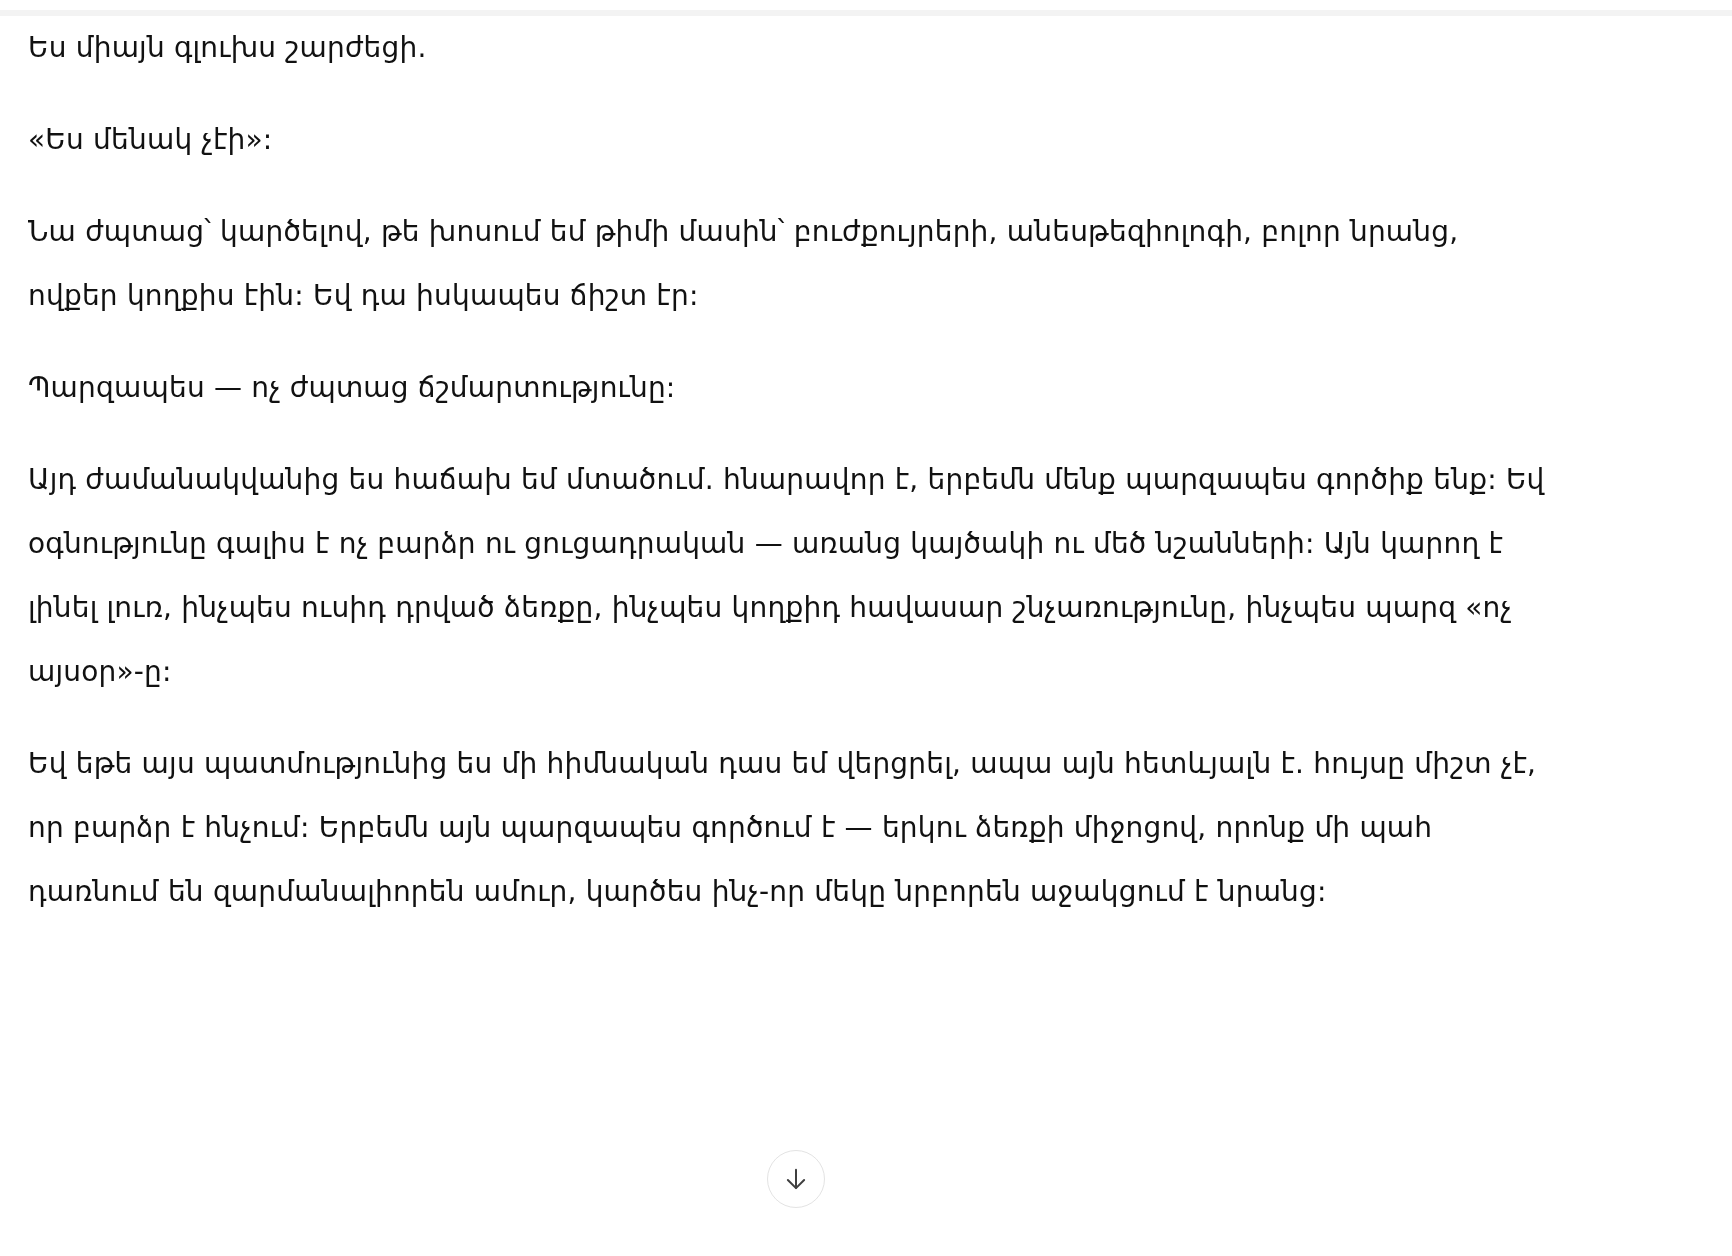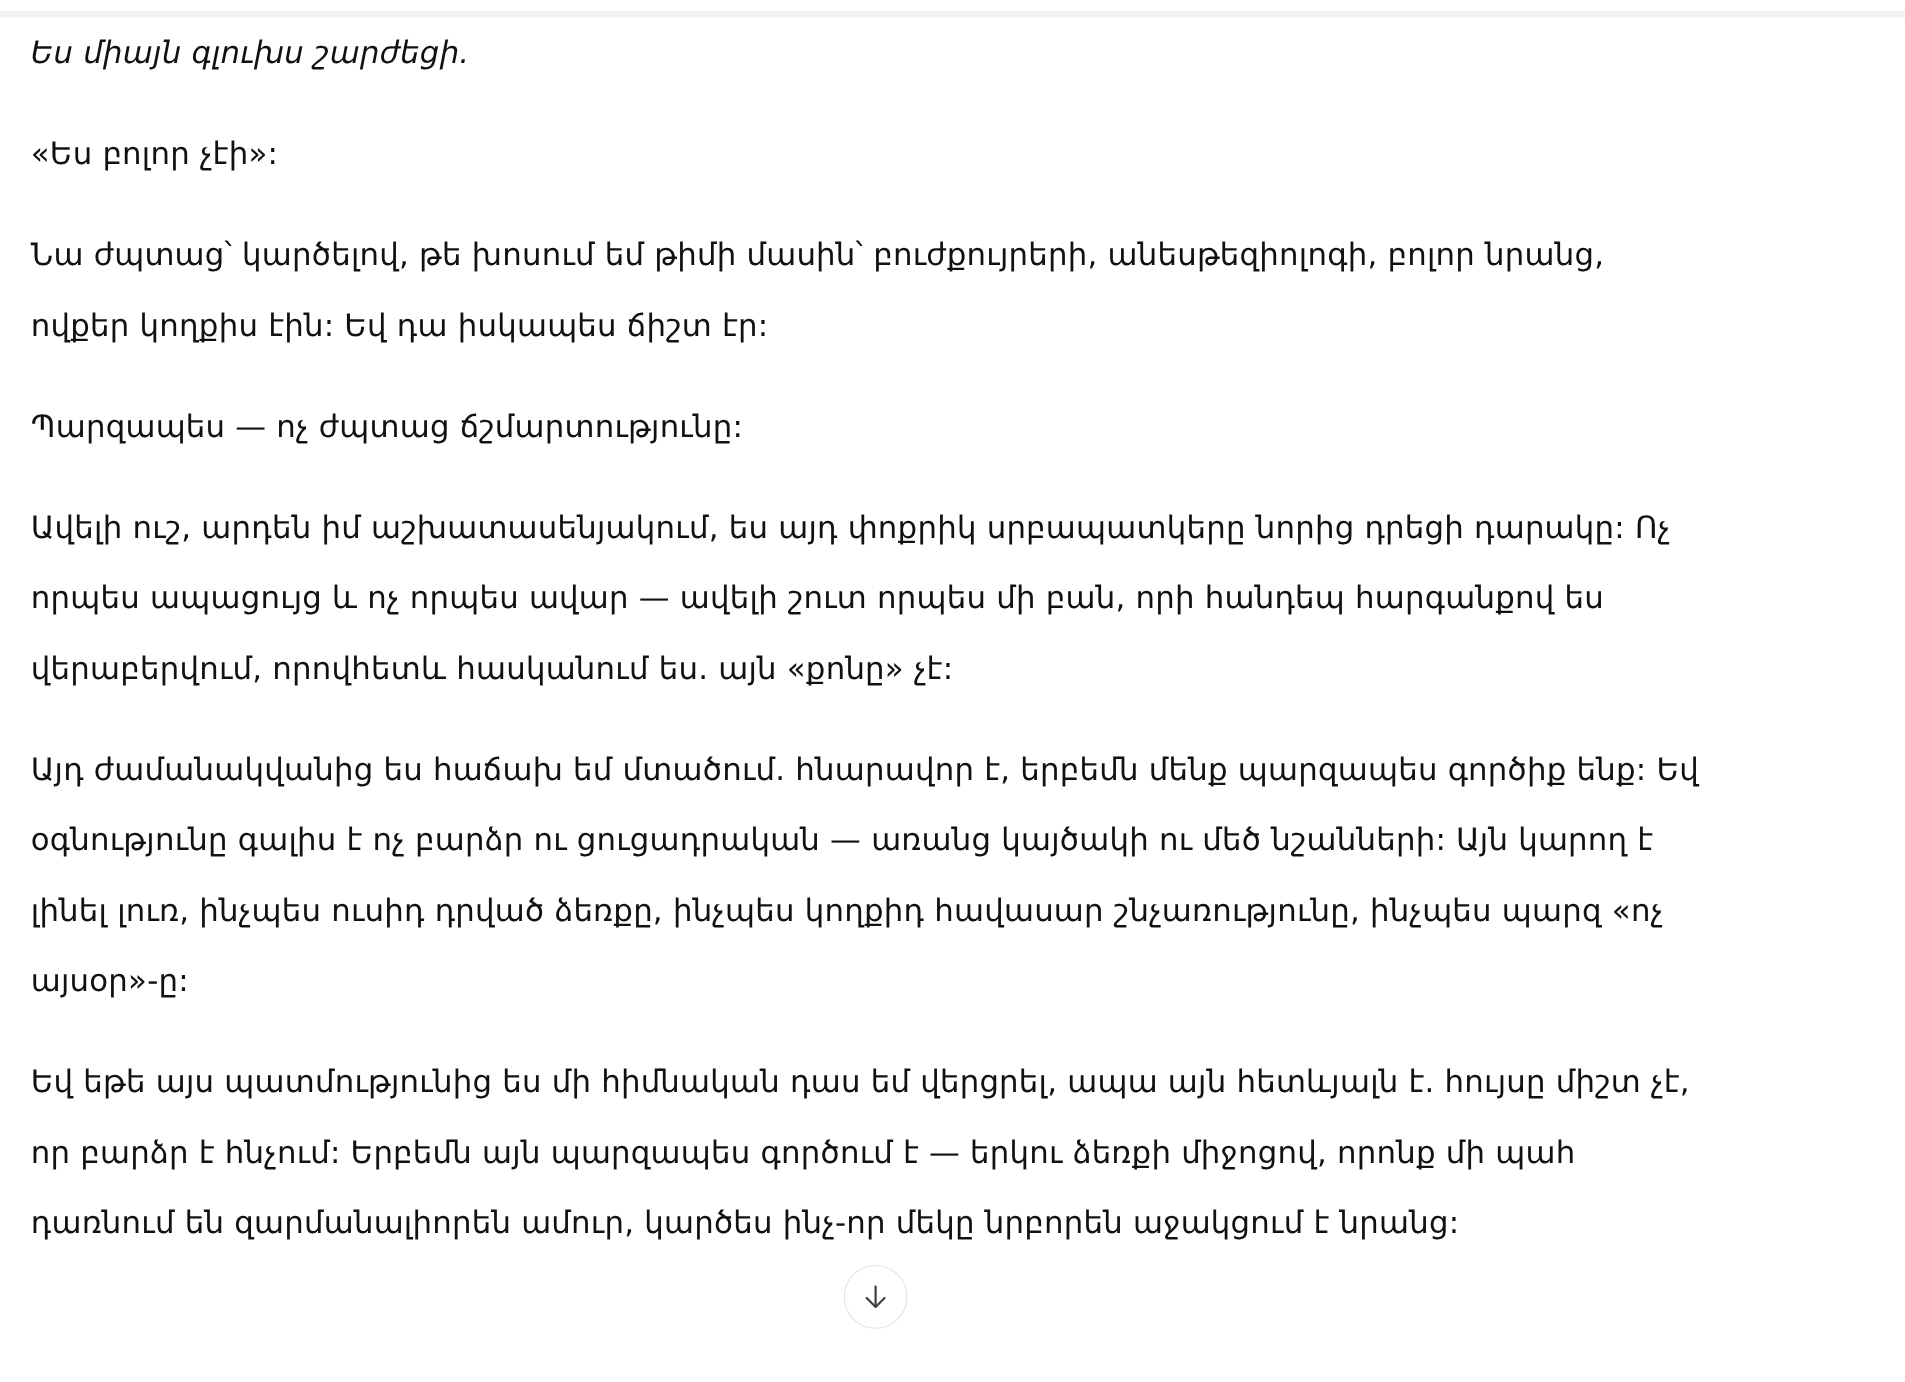--- a/index.html
+++ b/index.html
@@ -33,21 +33,20 @@
     color: #111111;
     font-size: 28px;
     line-height: 64px;
     letter-spacing: 0.2px;
   }
   .message-body p.para {
     margin: 28px 0;
   }
   .message-body p.para:first-child {
     margin-top: 0;
-    font-style: italic;
   }
   .scroll-btn {
     position: absolute;
     left: 767px;
     top: 1150px;
     width: 58px;
     height: 58px;
     border-radius: 50%;
     background: rgba(255, 255, 255, 0.85);
     border: 1px solid #e3e3e3;
@@ -64,24 +63,23 @@
 </style>
 </head>
 <body>
 
 <div class="viewport">
 
   <div class="top-divider"></div>
 
   <div class="message-body">
       <p class="para">Ես միայն գլուխս շարժեցի.</p>
-      <p class="para">«Ես բոլոր չէի»:</p>
+      <p class="para">«Ես մենակ չէի»:</p>
       <p class="para">Նա ժպտաց՝ կարծելով, թե խոսում եմ թիմի մասին՝ բուժքույրերի, անեսթեզիոլոգի, բոլոր նրանց, ովքեր կողքիս էին: Եվ դա իսկապես ճիշտ էր:</p>
       <p class="para">Պարզապես — ոչ ժպտաց ճշմարտությունը:</p>
-      <p class="para">Ավելի ուշ, արդեն իմ աշխատասենյակում, ես այդ փոքրիկ սրբապատկերը նորից դրեցի դարակը: Ոչ որպես ապացույց և ոչ որպես ավար — ավելի շուտ որպես մի բան, որի հանդեպ հարգանքով ես վերաբերվում, որովհետև հասկանում ես. այն «քոնը» չէ:</p>
       <p class="para">Այդ ժամանակվանից ես հաճախ եմ մտածում. հնարավոր է, երբեմն մենք պարզապես գործիք ենք: Եվ օգնությունը գալիս է ոչ բարձր ու ցուցադրական — առանց կայծակի ու մեծ նշանների: Այն կարող է լինել լուռ, ինչպես ուսիդ դրված ձեռքը, ինչպես կողքիդ հավասար շնչառությունը, ինչպես պարզ «ոչ այսօր»-ը:</p>
       <p class="para">Եվ եթե այս պատմությունից ես մի հիմնական դաս եմ վերցրել, ապա այն հետևյալն է. հույսը միշտ չէ, որ բարձր է հնչում: Երբեմն այն պարզապես գործում է — երկու ձեռքի միջոցով, որոնք մի պահ դառնում են զարմանալիորեն ամուր, կարծես ինչ-որ մեկը նրբորեն աջակցում է նրանց:</p>
     </div>
 
   <div class="scroll-btn" aria-label="Scroll to bottom">
     <span>
       <svg width="30" height="30" viewBox="0 0 24 24" fill="none" stroke="#3f3f3f" stroke-width="1.6" stroke-linecap="round" stroke-linejoin="round">
         <path d="M12 4.5 V19"></path>
         <path d="M5.5 12.8 L12 19.3 L18.5 12.8"></path>
       </svg>

